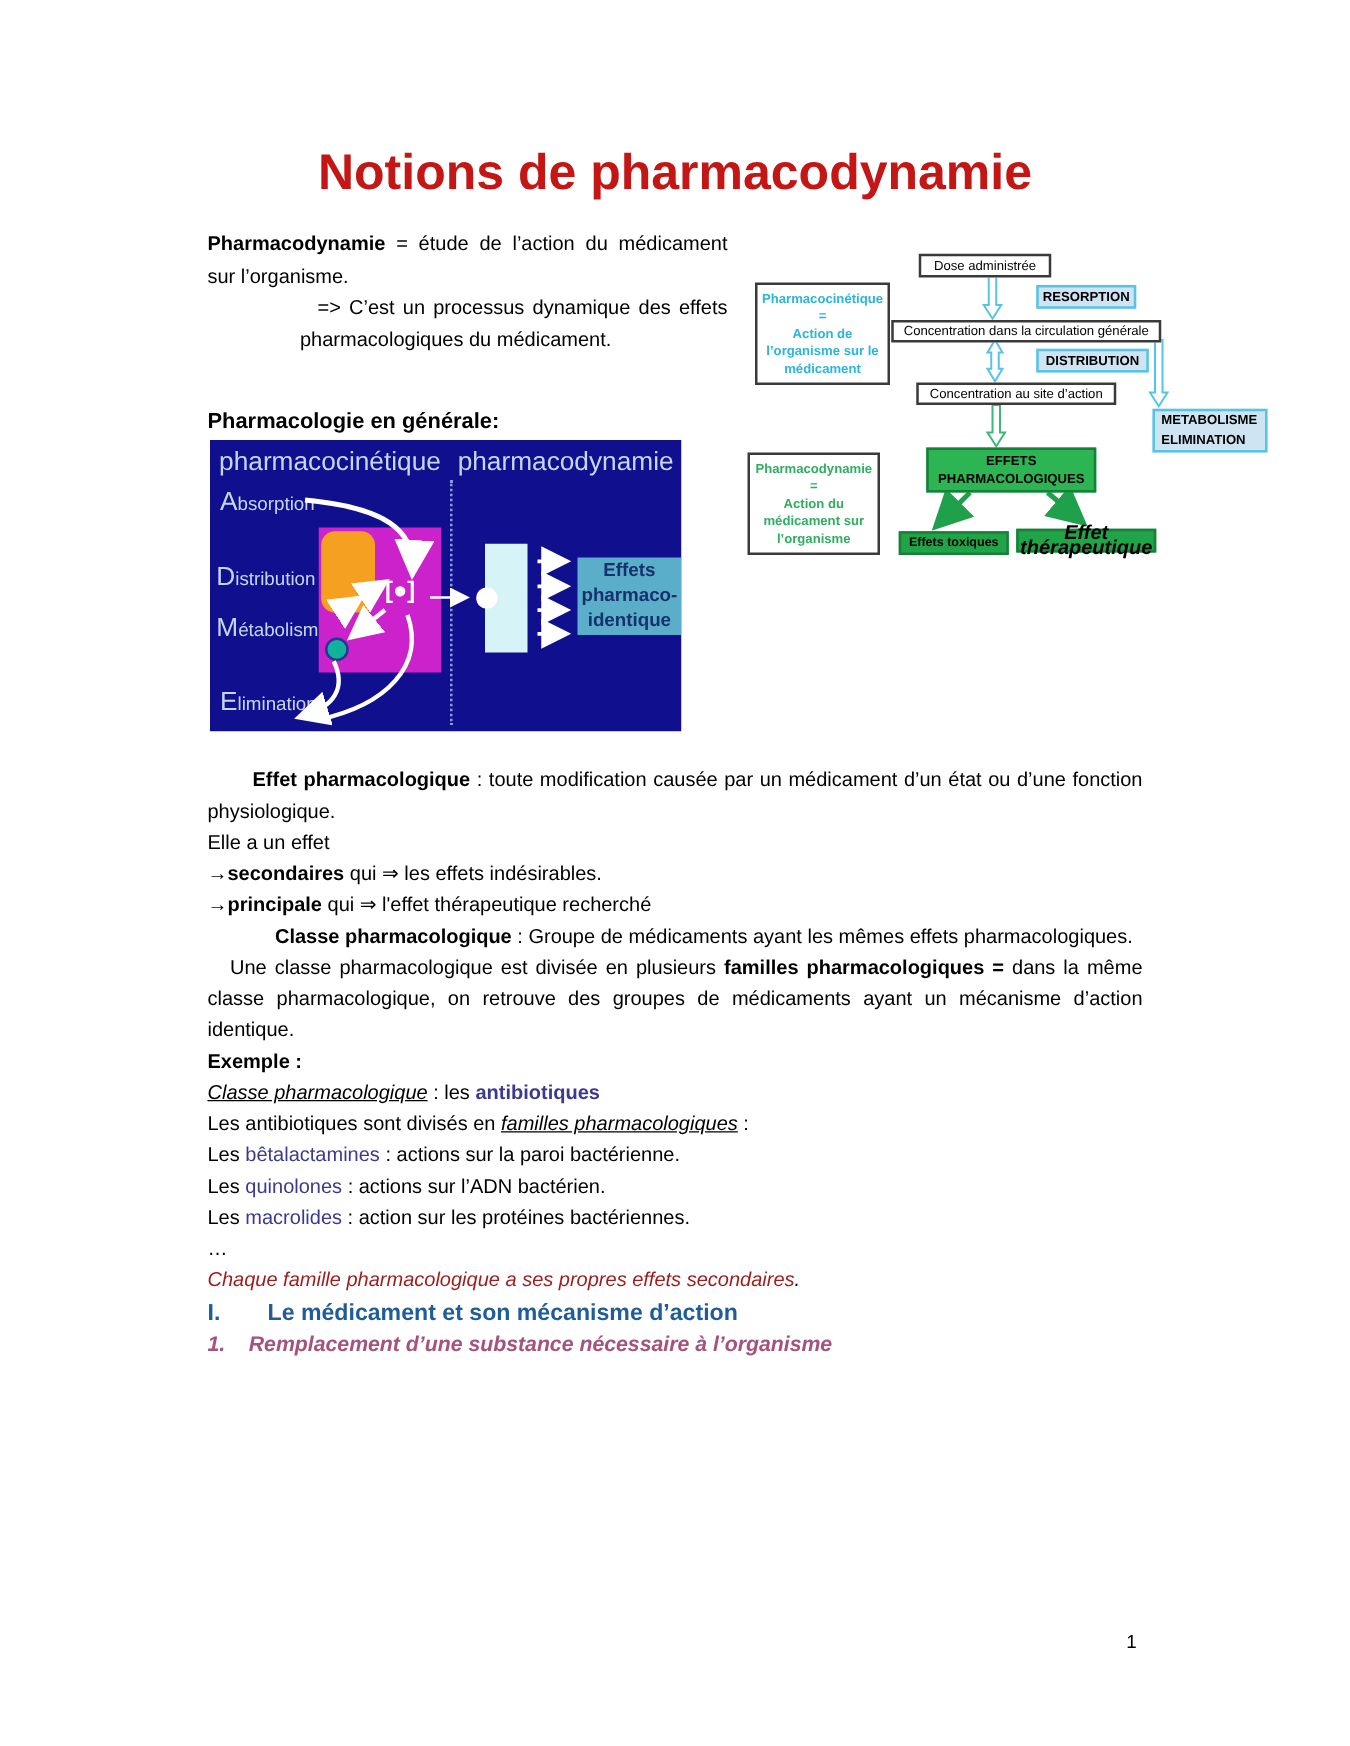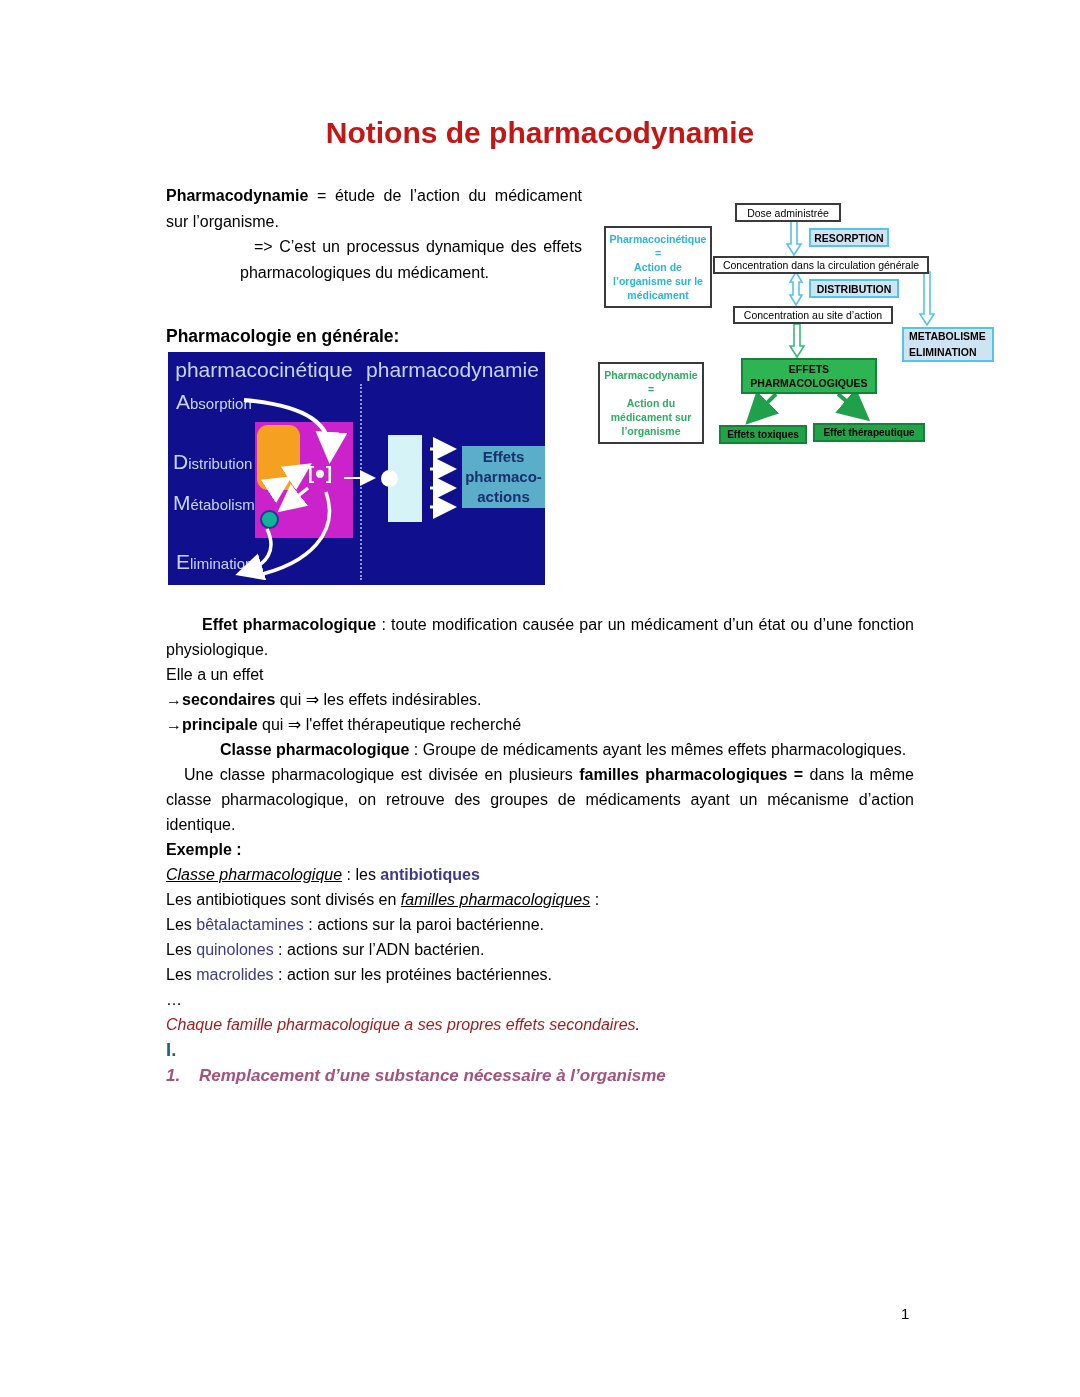--- a/index.html
+++ b/index.html
@@ -9,35 +9,35 @@
     --flow-green:#2db553; --flow-green-dark:#21a447; --flow-green-border:#17813a;
     --pk-cyan:#2ab6dc; --pd-green:#2fae62;
     --adme-navy:#10108e; --adme-magenta:#cc22cc; --adme-orange:#f5a020;
     --adme-teal-box:#5aaec9; --adme-pale:#c9d4f5;
   }
   html,body{margin:0;padding:0;background:#ffffff;}
   .page{position:relative;width:1080px;height:1397px;background:#fff;overflow:hidden;
         font-family:"Liberation Sans","DejaVu Sans",sans-serif;color:#000;}
 
   .title{position:absolute;top:116px;left:0;width:100%;text-align:center;
-         font-size:30px;font-weight:bold;color:var(--title-red);}
+         font-size:40px;font-weight:bold;color:var(--title-red);}
 
   
   .intro{position:absolute;left:166px;top:183px;width:416px;font-size:16px;
          line-height:25.5px;text-align:justify;}
   .intro p{margin:0;}
   .intro .p2{margin-left:74px;text-indent:14px;}
   b,.b{font-weight:bold;}
 
   
   .flow{position:absolute;left:595px;top:198px;width:400px;height:250px;font-size:10.5px;}
   .flow svg{position:absolute;left:0;top:0;}
   .fbox{position:absolute;border:2px solid #3a3a3a;background:#fff;box-sizing:border-box;
         display:flex;align-items:center;justify-content:center;text-align:center;line-height:12px;}
-  .fblue{background:var(--flow-lightblue);border:2px solid var(--flow-cyan-border);font-weight:bold;}
+  .fblue{background:var(--flow-lightblue);border:2px solid var(--flow-cyan-border);font-weight:bold;margin-left:20px;}
   .fgreen{background:var(--flow-green);border:2px solid var(--flow-green-border);font-weight:bold;
           flex-direction:column;line-height:14px;}
   .fgreen2{background:var(--flow-green-dark);border:2px solid var(--flow-green-border);font-weight:bold;}
   .sidebox{flex-direction:column;font-weight:bold;line-height:14px;padding:4px 2px;}
   .pk{color:var(--pk-cyan);}
   .pd{color:var(--pd-green);}
   .metab{flex-direction:column;align-items:flex-start;padding-left:5px;line-height:15px;justify-content:space-between;}
 
   .pharma-heading{position:absolute;left:166px;top:326px;font-size:17.5px;font-weight:bold;}
 
@@ -139,21 +139,21 @@
       <span>PHARMACOLOGIQUES</span>
     </div>
     <div class="fbox sidebox pd" style="left:3px;top:164px;width:106px;">
       <span>Pharmacodynamie</span>
       <span>=</span>
       <span>Action du</span>
       <span>médicament sur</span>
       <span>l’organisme</span>
     </div>
     <div class="fbox fgreen2" style="left:124px;top:227px;width:88px;height:19px;font-size:10px;">Effets toxiques</div>
-    <div class="fbox fgreen2" style="left:218px;top:225px;width:112px;height:19px;font-size:10px;">Effet thérapeutique</div>
+    <div class="fbox fgreen2" style="left:218px;top:225px;width:112px;height:19px;font-size:16px;font-style:italic;">Effet thérapeutique</div>
   </div>
 
   <div class="pharma-heading">Pharmacologie en générale:</div>
 
   <div class="adme">
     <div class="hdr hdr-l">pharmacocinétique</div>
     <div class="hdr hdr-r">pharmacodynamie</div>
     <div class="divider"></div>
 
     <div class="lbl" style="left:8px;top:38px;"><span class="cap">A</span><span>bsorption</span></div>
@@ -163,21 +163,21 @@
 
     <div class="magenta"></div>
     <div class="orange"></div>
     <div class="receptor">[●]</div>
     <div class="tealdot"></div>
     <div class="bar"></div>
     <div class="whitedot"></div>
     <div class="fxbox">
       <span>Effets</span>
       <span>pharmaco-</span>
-      <span>actions</span>
+      <span>identique</span>
     </div>
 
     <svg width="377" height="233" viewBox="0 0 377 233" style="position:absolute;left:0;top:0;">
       <defs>
         <marker id="wa" markerWidth="10" markerHeight="10" refX="6" refY="4" orient="auto">
           <path d="M0,0 L8,4 L0,8 z" fill="#ffffff"></path>
         </marker>
       </defs>
       <path d="M76,48 C140,54 164,72 162,104" stroke="#ffffff" stroke-width="4" fill="none" marker-end="url(#wa)"></path>
       <path d="M118,128 L138,115" stroke="#ffffff" stroke-width="3.5" fill="none" marker-start="url(#wa)" marker-end="url(#wa)"></path>
@@ -205,20 +205,21 @@
     <p><span class="iu">Classe pharmacologique</span><span> : les </span><span class="term-b">antibiotiques</span></p>
     <p><span>Les antibiotiques sont divisés en </span><span class="iu">familles pharmacologiques</span><span> :</span></p>
     <p class="t-fam"><span>Les </span><span class="term">bêtalactamines</span><span> : actions sur la paroi bactérienne.</span></p>
     <p class="t-fam"><span>Les </span><span class="term">quinolones</span><span> : actions sur l’ADN bactérien.</span></p>
     <p class="t-fam"><span>Les </span><span class="term">macrolides</span><span> : action sur les protéines bactériennes.</span></p>
     <p class="t-fam">…</p>
     <p class="t-note"><span>Chaque famille pharmacologique a ses propres effets secondaires</span><span class="dot">.</span></p>
 
     <p class="t-h1">
         <span class="num">I.</span>
+        <span>Le médicament et son mécanisme d’action</span>
       </p>
     <p class="t-h2">
         <span class="num">1.</span>
         <span>Remplacement d’une substance nécessaire à l’organisme</span>
       </p>
   </div>
 
   <div class="pagenum">1</div>
 </div>
 

